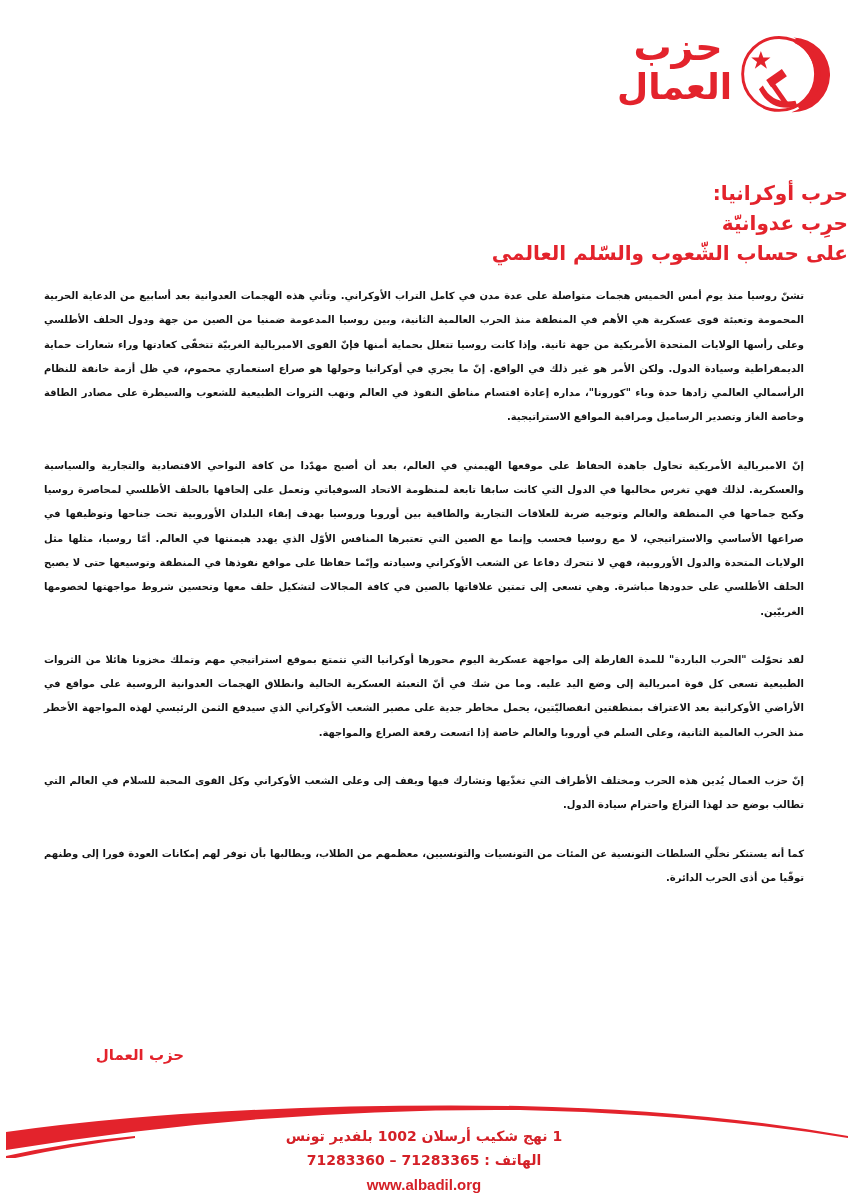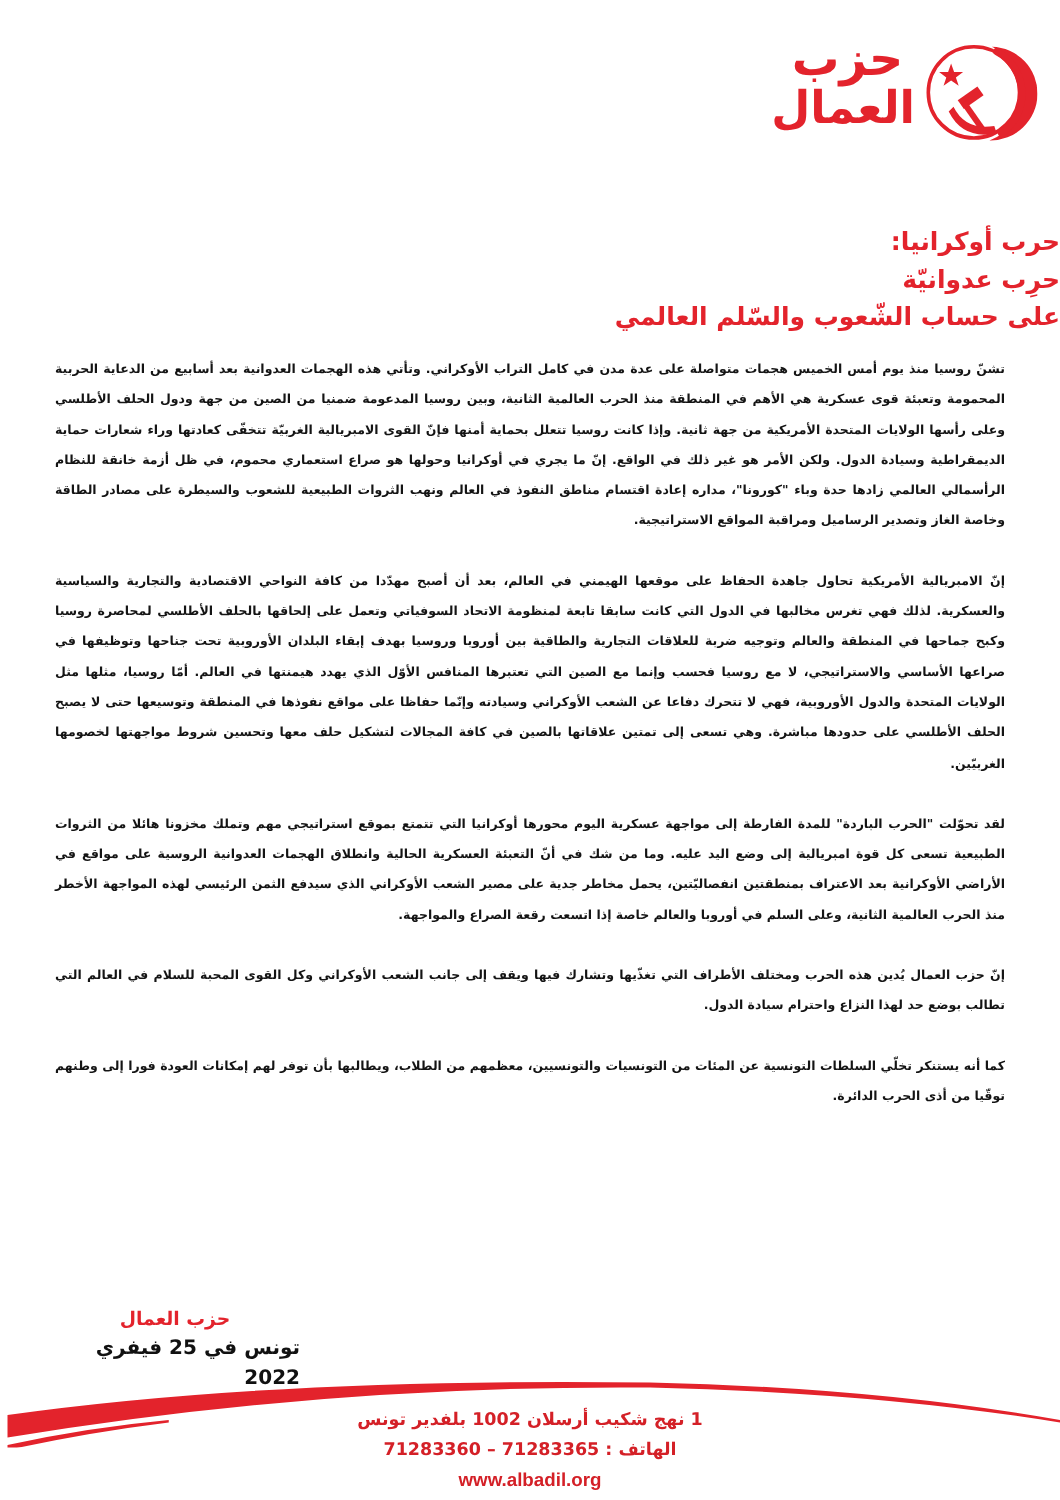--- a/index.html
+++ b/index.html
@@ -53,27 +53,26 @@
 <div class="title">
   <span>حرب أوكرانيا:</span>
   <span>حرِب عدوانيّة</span>
   <span>على حساب الشّعوب والسّلم العالمي</span>
 </div>
 
 <div class="body-text">
   <p>تشنّ روسيا منذ يوم أمس الخميس هجمات متواصلة على عدة مدن في كامل التراب الأوكراني. وتأتي هذه الهجمات العدوانية بعد أسابيع من الدعاية الحربية المحمومة وتعبئة قوى عسكرية هي الأهم في المنطقة منذ الحرب العالمية الثانية، وبين روسيا المدعومة ضمنيا من الصين من جهة ودول الحلف الأطلسي وعلى رأسها الولايات المتحدة الأمريكية من جهة ثانية. وإذا كانت روسيا تتعلل بحماية أمنها فإنّ القوى الامبريالية الغربيّة تتخفّى كعادتها وراء شعارات حماية الديمقراطية وسيادة الدول. ولكن الأمر هو غير ذلك في الواقع. إنّ ما يجري في أوكرانيا وحولها هو صراع استعماري محموم، في ظل أزمة خانقة للنظام الرأسمالي العالمي زادها حدة وباء "كورونا"، مداره إعادة اقتسام مناطق النفوذ في العالم ونهب الثروات الطبيعية للشعوب والسيطرة على مصادر الطاقة وخاصة الغاز وتصدير الرساميل ومراقبة المواقع الاستراتيجية.</p>
   <p>إنّ الامبريالية الأمريكية تحاول جاهدة الحفاظ على موقعها الهيمني في العالم، بعد أن أصبح مهدّدا من كافة النواحي الاقتصادية والتجارية والسياسية والعسكرية. لذلك فهي تغرس مخالبها في الدول التي كانت سابقا تابعة لمنظومة الاتحاد السوفياتي وتعمل على إلحاقها بالحلف الأطلسي لمحاصرة روسيا وكبح جماحها في المنطقة والعالم وتوجيه ضربة للعلاقات التجارية والطاقية بين أوروبا وروسيا بهدف إبقاء البلدان الأوروبية تحت جناحها وتوظيفها في صراعها الأساسي والاستراتيجي، لا مع روسيا فحسب وإنما مع الصين التي تعتبرها المنافس الأوّل الذي يهدد هيمنتها في العالم. أمّا روسيا، مثلها مثل الولايات المتحدة والدول الأوروبية، فهي لا تتحرك دفاعا عن الشعب الأوكراني وسيادته وإنّما حفاظا على مواقع نفوذها في المنطقة وتوسيعها حتى لا يصبح الحلف الأطلسي على حدودها مباشرة. وهي تسعى إلى تمتين علاقاتها بالصين في كافة المجالات لتشكيل حلف معها وتحسين شروط مواجهتها لخصومها الغربيّين.</p>
   <p>لقد تحوّلت "الحرب الباردة" للمدة الفارطة إلى مواجهة عسكرية اليوم محورها أوكرانيا التي تتمتع بموقع استراتيجي مهم وتملك مخزونا هائلا من الثروات الطبيعية تسعى كل قوة امبريالية إلى وضع اليد عليه. وما من شك في أنّ التعبئة العسكرية الحالية وانطلاق الهجمات العدوانية الروسية على مواقع في الأراضي الأوكرانية بعد الاعتراف بمنطقتين انفصاليّتين، يحمل مخاطر جدية على مصير الشعب الأوكراني الذي سيدفع الثمن الرئيسي لهذه المواجهة الأخطر منذ الحرب العالمية الثانية، وعلى السلم في أوروبا والعالم خاصة إذا اتسعت رقعة الصراع والمواجهة.</p>
-  <p>إنّ حزب العمال يُدين هذه الحرب ومختلف الأطراف التي تغذّيها وتشارك فيها ويقف إلى جانب الشعب الأوكراني وكل القوى المحبة للسلام في العالم التي تطالب بوضع حد لهذا النزاع واحترام سيادة الدول.</p>
+  <p>إنّ حزب العمال يُدين هذه الحرب ومختلف الأطراف التي تغذّيها وتشارك فيها ويقف إلى وعلى الشعب الأوكراني وكل القوى المحبة للسلام في العالم التي تطالب بوضع حد لهذا النزاع واحترام سيادة الدول.</p>
   <p>كما أنه يستنكر تخلّي السلطات التونسية عن المئات من التونسيات والتونسيين، معظمهم من الطلاب، ويطالبها بأن  توفر لهم إمكانات العودة فورا إلى وطنهم توقّيا من أذى الحرب الدائرة.</p>
 </div>
 
 <div class="signature">
   <span class="party">حزب العمال</span>
-  <span class="place-date">تونس في 25 فيفري 2022</span>
 </div>
 
 <svg class="footer-swoosh" viewBox="0 0 848 60" preserveAspectRatio="none">
   <path d="M6 34 Q220 4 520 8 Q700 12 848 38 L848 40 Q700 16 520 12 Q260 10 6 52 Z" fill="#e3232c"></path>
   <path d="M6 58 Q70 44 135 38 L135 40 Q70 48 6 62 Z" fill="#e3232c"></path>
 </svg>
 
 <div class="footer-info">
   <span class="addr">1 نهج شكيب أرسلان 1002 بلفدير تونس</span>
   <span class="phone">الهاتف : 71283365 – 71283360</span>

